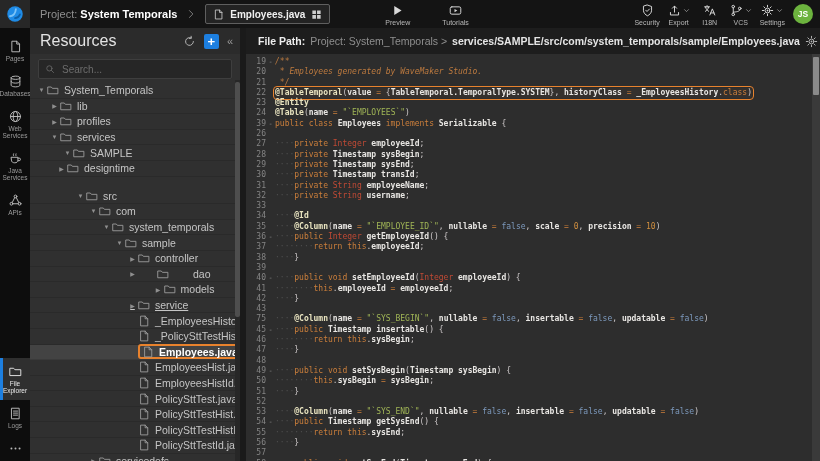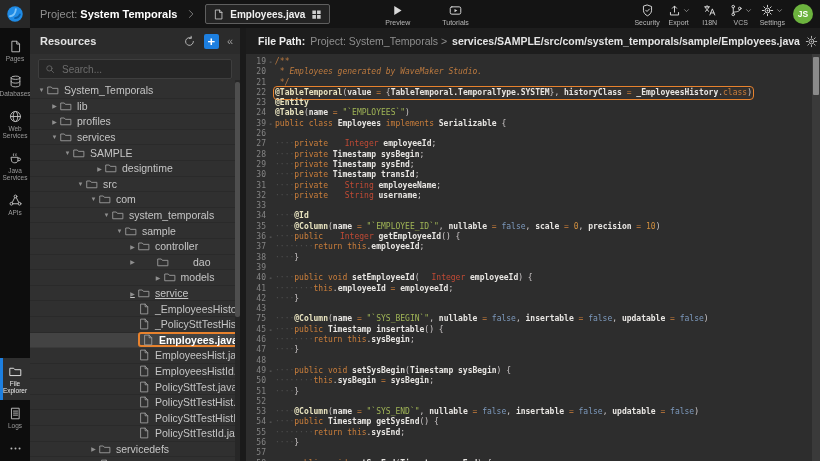--- a/index.html
+++ b/index.html
@@ -43,21 +43,21 @@
   .rail-item .ric svg{width:13px;height:13px;}
   .rail-item.active{background:#2f2f2f;color:#eaeaea;}
   .rail-item.active .ric{color:#e0e0e0;}
   .rail-item.active::before{content:'';position:absolute;left:0;top:0;bottom:0;width:3px;background:#1d7fe0;}
   .rail-spacer{flex:1;}
   .rail-dots{letter-spacing:1px;font-size:8px;}
 
   
   .panel{width:216px;background:#303030;display:flex;flex-direction:column;position:relative;flex:none;border-right:6px solid #1a1a1a;}
   .panel-head{height:26px;display:flex;align-items:center;padding:0 7px 0 10px;gap:8px;background:#2b2b2b;flex:none;}
-  .panel-title{font-size:11px;font-weight:bold;color:#e3e3e3;flex:1;}
+  .panel-title{font-size:16px;font-weight:normal;color:#e3e3e3;flex:1;}
   .ph-ic{color:#b5b5b5;display:flex;cursor:pointer;}
   .ph-ic svg{width:13px;height:13px;}
   .plus-btn{width:15px;height:15px;background:#1d7fe0;color:#fff;border-radius:2px;display:flex;align-items:center;
             justify-content:center;font-size:13px;line-height:1;cursor:pointer;font-weight:bold;}
   .collapse{color:#9a9a9a;font-size:11px;cursor:pointer;}
   .search-row{margin:5px 8px 4px 8px;height:20px;background:#262626;border:1px solid #3e3e3e;border-radius:2px;
               display:flex;align-items:center;padding:0 6px;gap:5px;color:#6d6d6d;flex:none;}
   .search-row svg{width:10px;height:10px;}
   .search-row input{flex:1;background:transparent;border:none;outline:none;color:#cccccc;font-size:10px;min-width:0;}
   .search-row input::placeholder{color:#6d6d6d;}
@@ -84,21 +84,21 @@
   .pb-icons svg{width:13px;height:13px;}
   .codewrap{flex:1;position:relative;overflow:hidden;background:#2d2d2d;
             font-family:"DejaVu Sans Mono",monospace;font-size:8px;line-height:10.3px;padding-top:3px;}
   .code-line{display:flex;height:10.3px;align-items:center;}
   .ln{width:20px;flex:none;text-align:right;color:#858585;}
   .fold{width:9px;flex:none;color:#8a8a8a;font-size:7px;text-align:center;}
   .lc{white-space:pre;flex:none;}
   .lc-sel{outline:1.5px solid #e8822d;outline-offset:1px;border-radius:2px;background:rgba(232,130,45,0.04);}
   .tk-c{color:#bd7a3f;font-style:italic;}
   .tk-k{color:#cc7f3b;}
-  .tk-t{color:#c04a35;margin-left:12px;}
+  .tk-t{color:#c04a35;}
   .tk-i{color:#e8e6e3;font-weight:bold;}
   .tk-a{color:#e9e4c0;font-weight:bold;}
   .tk-s{color:#a0b556;}
   .tk-o{color:#cc7f3b;}
   .tk-f{color:#7d9abe;}
   .tk-n{color:#cf8e3f;}
   .tk-p{color:#cfcacb;}
   .tk-w{color:#4f4f4f;}
   .code-sb{position:absolute;right:0;top:0;bottom:0;width:8px;background:#3a3a3a;}
   .code-sb-thumb{position:absolute;top:3px;left:1px;width:6px;height:38px;background:#8a8a8a;border-radius:1px;}
@@ -374,30 +374,30 @@
           </div>
           <div class="tree-row" style="padding-left: 32px;">
             <span class="tree-arrow">▼</span>
             <span class="tree-ic">
               <svg viewBox="0 0 16 16">
                 <path d="M1.5 4h4.2l1.5 1.8h7.3v7.2H1.5z" fill="none" stroke="currentColor" stroke-width="1.2" stroke-linecap="round" stroke-linejoin="round"></path>
               </svg>
             </span>
             <span class="tree-label">SAMPLE</span>
           </div>
-          <div class="tree-row" style="padding-left: 64px;">
+          <div class="tree-row" style="padding-left: 26px;">
             <span class="tree-arrow">▶</span>
             <span class="tree-ic">
               <svg viewBox="0 0 16 16">
                 <path d="M1.5 4h4.2l1.5 1.8h7.3v7.2H1.5z" fill="none" stroke="currentColor" stroke-width="1.2" stroke-linecap="round" stroke-linejoin="round"></path>
               </svg>
             </span>
             <span class="tree-label">designtime</span>
           </div>
-          <div class="tree-row" style="padding-left: 45px;">
+          <div class="tree-row" style="padding-left: 45px; margin-top: 12px;">
             <span class="tree-arrow">▼</span>
             <span class="tree-ic">
               <svg viewBox="0 0 16 16">
                 <path d="M1.5 4h4.2l1.5 1.8h7.3v7.2H1.5z" fill="none" stroke="currentColor" stroke-width="1.2" stroke-linecap="round" stroke-linejoin="round"></path>
               </svg>
             </span>
             <span class="tree-label">src</span>
           </div>
           <div class="tree-row" style="padding-left: 58px;">
             <span class="tree-arrow">▼</span>

